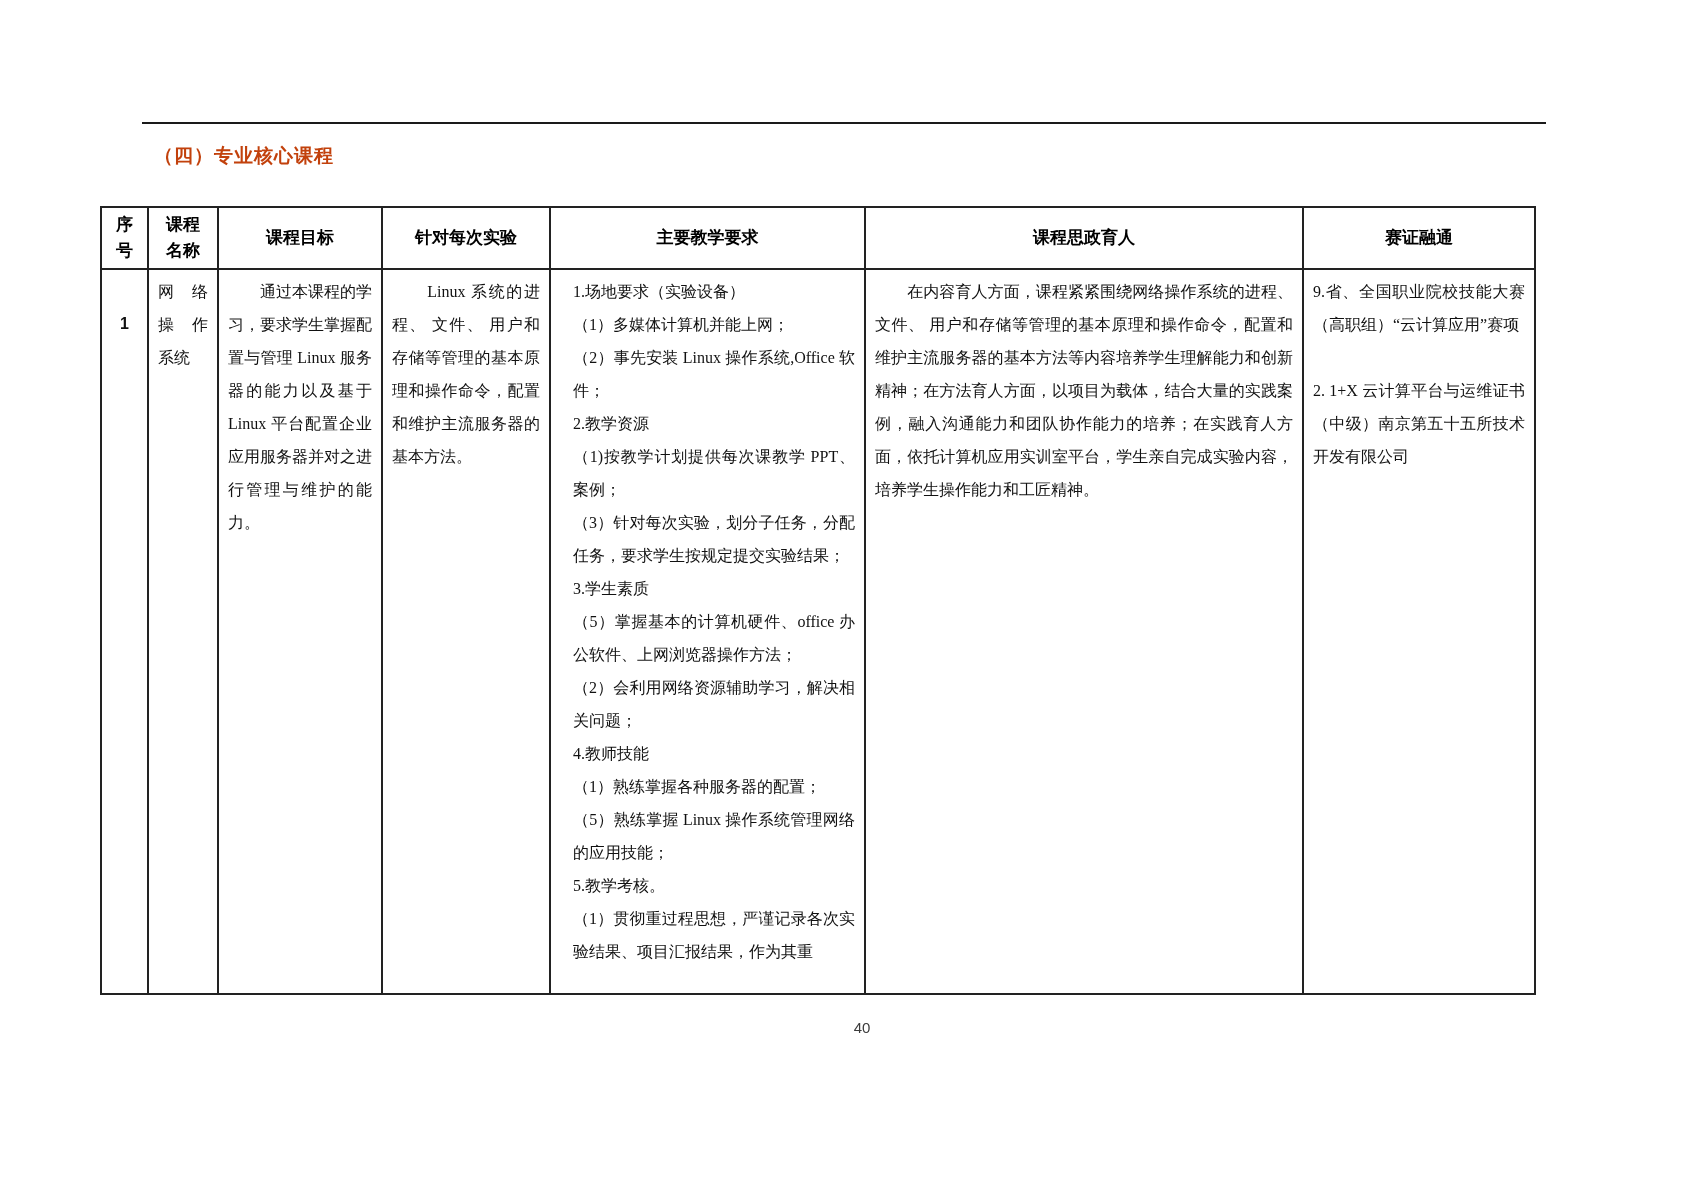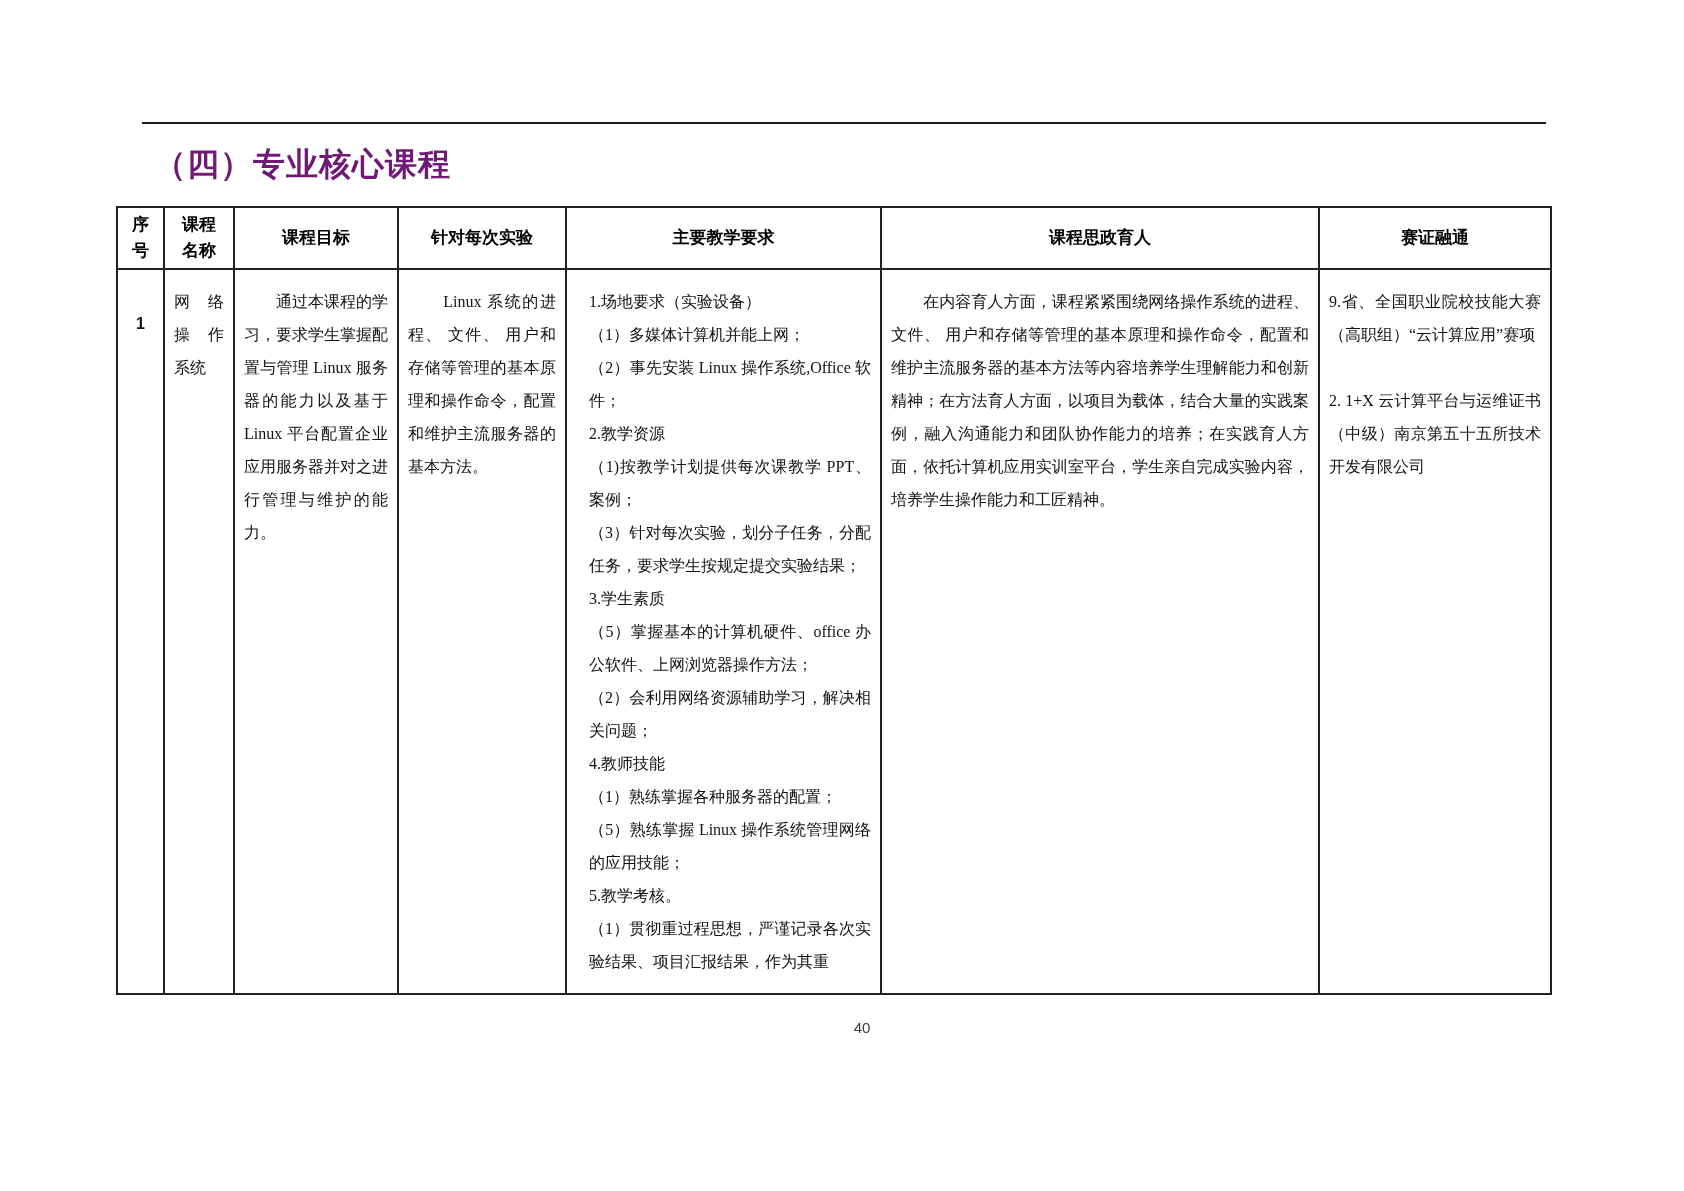--- a/index.html
+++ b/index.html
@@ -19,29 +19,29 @@
     top: 122px;
     width: 1404px;
     height: 2px;
     background: #1a1a1a;
   }
   .section-title {
     position: absolute;
     left: 154px;
     top: 143px;
     font-family: "Liberation Sans", "DejaVu Sans", sans-serif;
-    font-size: 32px;
+    font-size: 19px;
     font-weight: bold;
-    color: #701a75;
+    color: #c2410c;
     letter-spacing: 1px;
     white-space: nowrap;
   }
   table.course-table {
     position: absolute;
-    left: 116px;
+    left: 100px;
     top: 206px;
     width: 1434px;
     border-collapse: collapse;
     table-layout: fixed;
   }
   .course-table th, .course-table td {
     border: 2px solid #222222;
     background: #ffffff;
   }
   .course-table th {
@@ -53,21 +53,21 @@
     line-height: 26px;
     padding: 4px 10px;
     color: #000000;
   }
   tr.head-row { height: 62px; }
   tr.data-row { height: 725px; }
   .course-table td {
     vertical-align: top;
     font-size: 16px;
     line-height: 33px;
-    padding: 15px 9px 0 9px;
+    padding: 5px 9px 0 9px;
     color: #111111;
   }
   td .para { text-align: justify; }
   td.cell-req .para { text-align: justify; margin-left: 13px; }
   td.cell-seq {
     text-align: center;
     font-family: "Liberation Sans", "DejaVu Sans", sans-serif;
     font-weight: bold;
     padding-top: 37px;
   }

